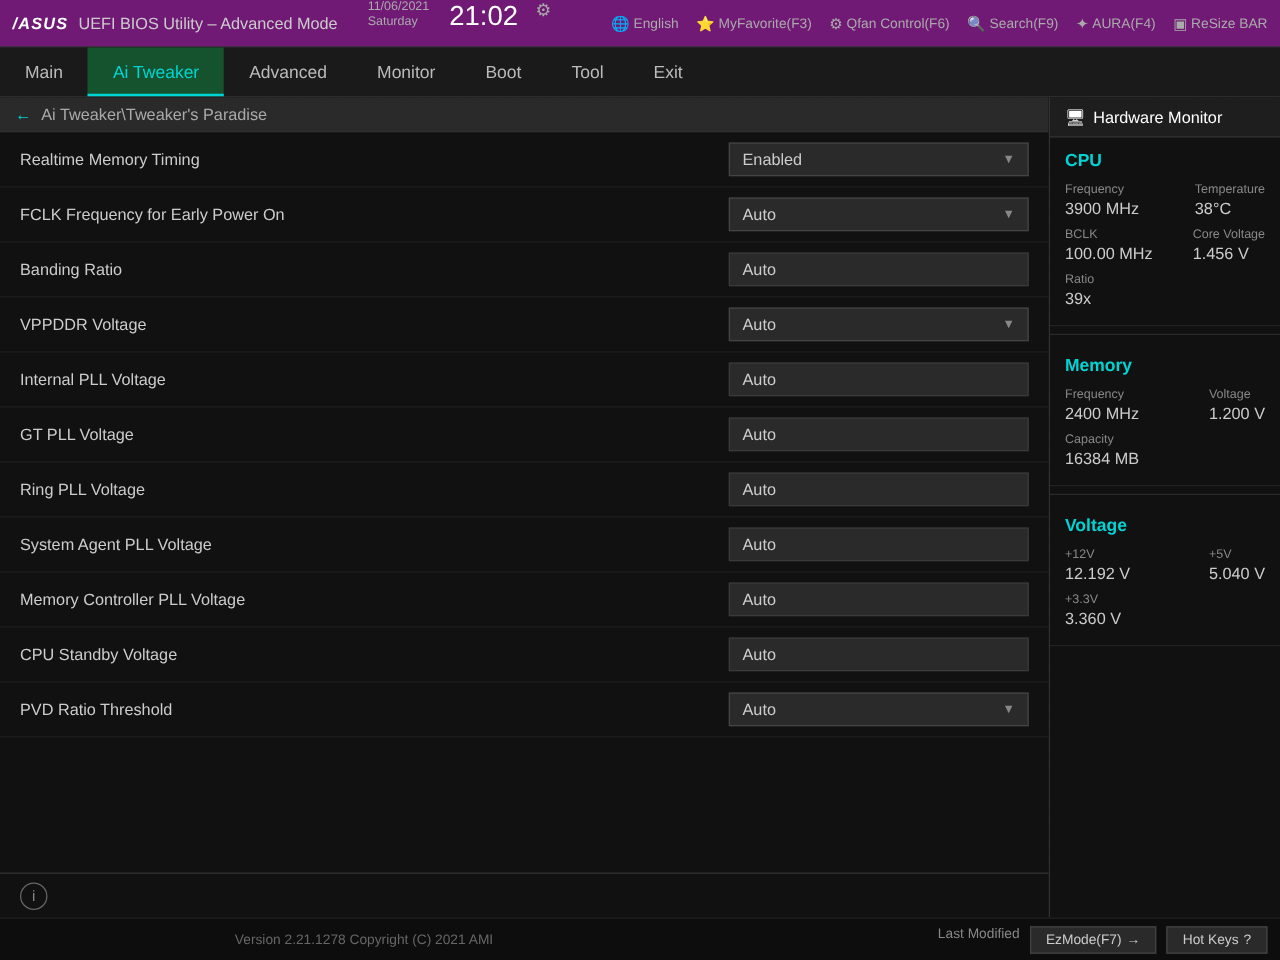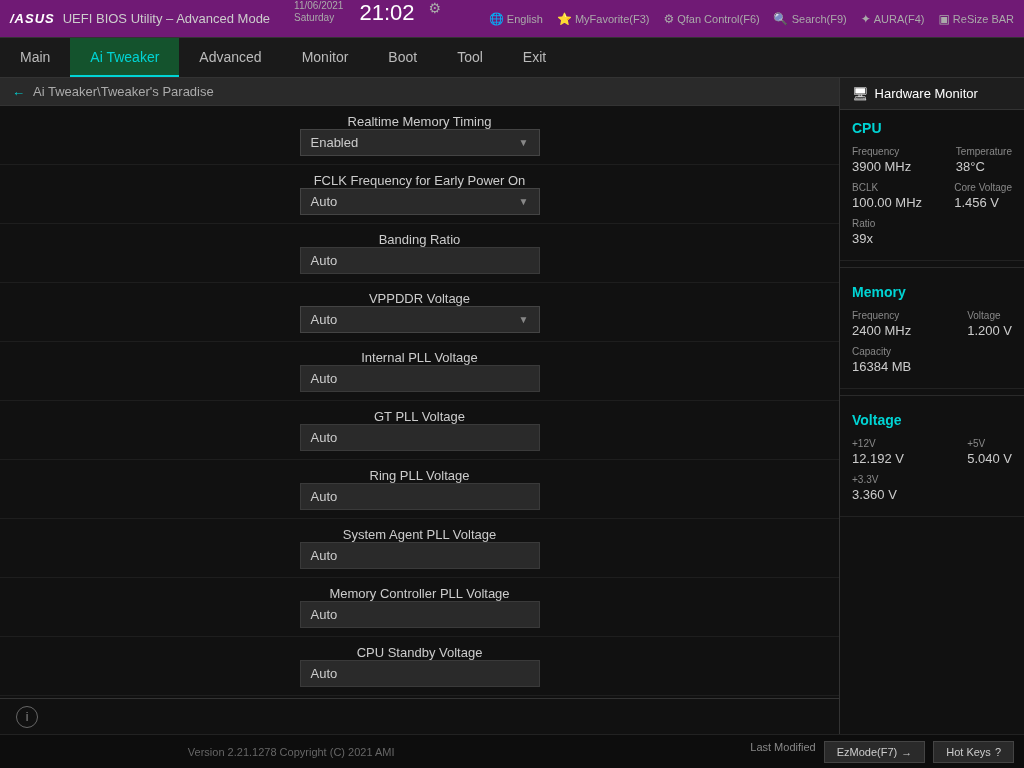--- a/index.html
+++ b/index.html
@@ -166,21 +166,20 @@
     .settings-list::-webkit-scrollbar { width: 6px; }
     .settings-list::-webkit-scrollbar-track { background: #1a1a1a; }
     .settings-list::-webkit-scrollbar-thumb { background: #444; }
 
     .setting-row {
       display: flex;
       align-items: center;
       padding: 8px 16px;
       border-bottom: 1px solid #1e1e1e;
       min-height: 44px;
-      flex-direction: column;
     }
 
     .setting-label {
       flex: 1;
       font-size: 13px;
       color: #ccc;
     }
 
     .setting-control {
       width: 240px;

